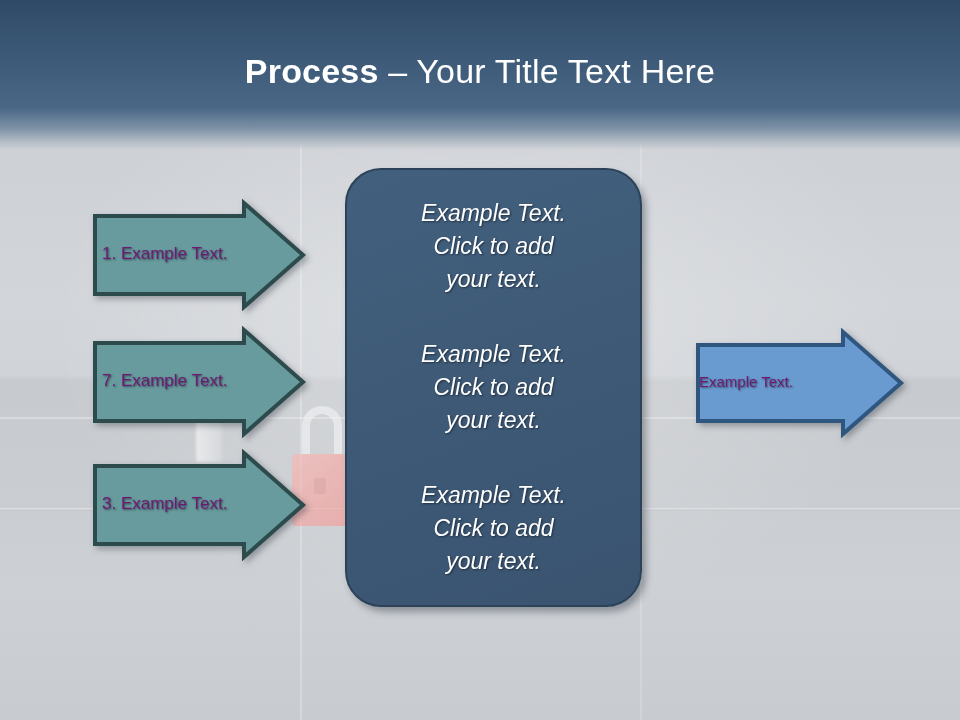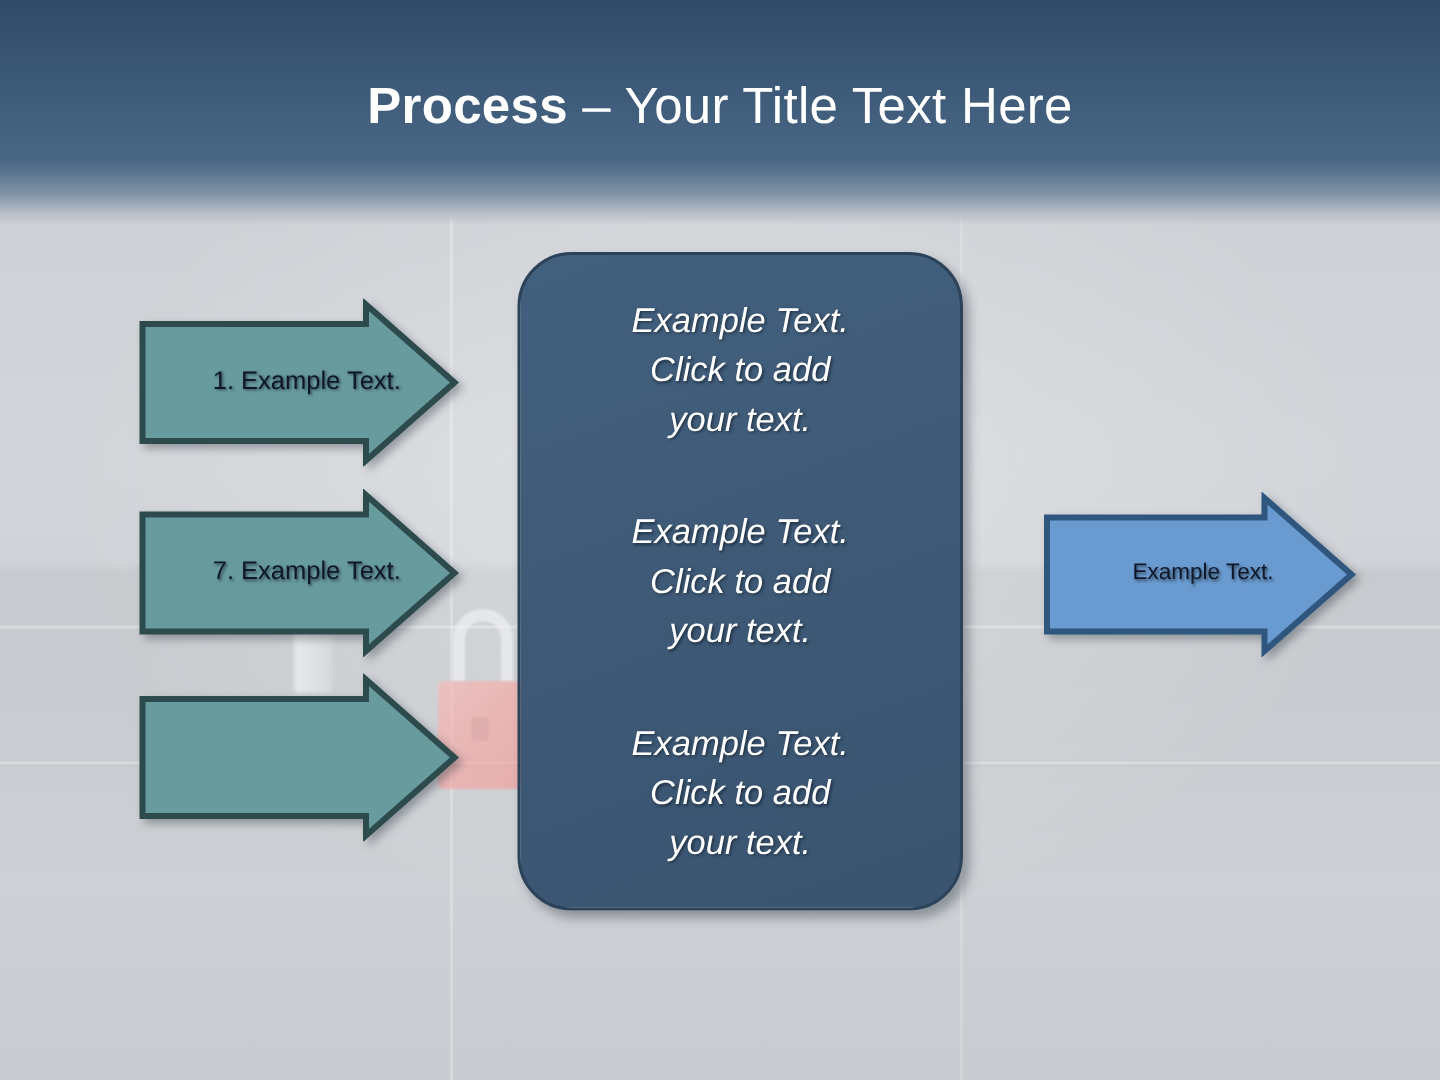--- a/index.html
+++ b/index.html
@@ -156,22 +156,21 @@
   
   .arrow {
     position: absolute;
     filter: drop-shadow(3px 3px 3px rgba(40,50,60,0.38));
   }
   .arrow svg { display: block; }
   .arrow-label {
     position: absolute;
     left: 0;
     right: 0;
-    text-align: center;
-    color: #0f172a;
+    color: #701a75;
     font-size: 17px;
     line-height: 20px;
     text-shadow: 1px 1px 2px rgba(30,45,55,0.75);
     pointer-events: none;
     white-space: nowrap;
   }
 
   
   .arrow-green { width: 215px; height: 112px; }
   .arrow-green .arrow-label { top: 45px; padding-left: 10px; }
@@ -243,20 +242,21 @@
     <svg width="215" height="112" viewBox="0 0 215 112">
       <polygon points="3,17 152,17 152,4 211,56 152,108 152,95 3,95" fill="#689b9d" stroke="#2d4b4d" stroke-width="4" stroke-linejoin="miter"></polygon>
     </svg>
     <div class="arrow-label">7. Example Text.</div>
   </div>
 
   <div class="arrow arrow-green" style="left:92px; top:449px;">
     <svg width="215" height="112" viewBox="0 0 215 112">
       <polygon points="3,17 152,17 152,4 211,56 152,108 152,95 3,95" fill="#689b9d" stroke="#2d4b4d" stroke-width="4" stroke-linejoin="miter"></polygon>
     </svg>
+    <div class="arrow-label">3. Example Text.</div>
   </div>
 
   <div class="panel">
     <div class="panel-block">Example Text.
 Click  to add
 your text.</div>
     <div class="panel-block">Example Text.
 Click  to add
 your text.</div>
     <div class="panel-block">Example Text.

